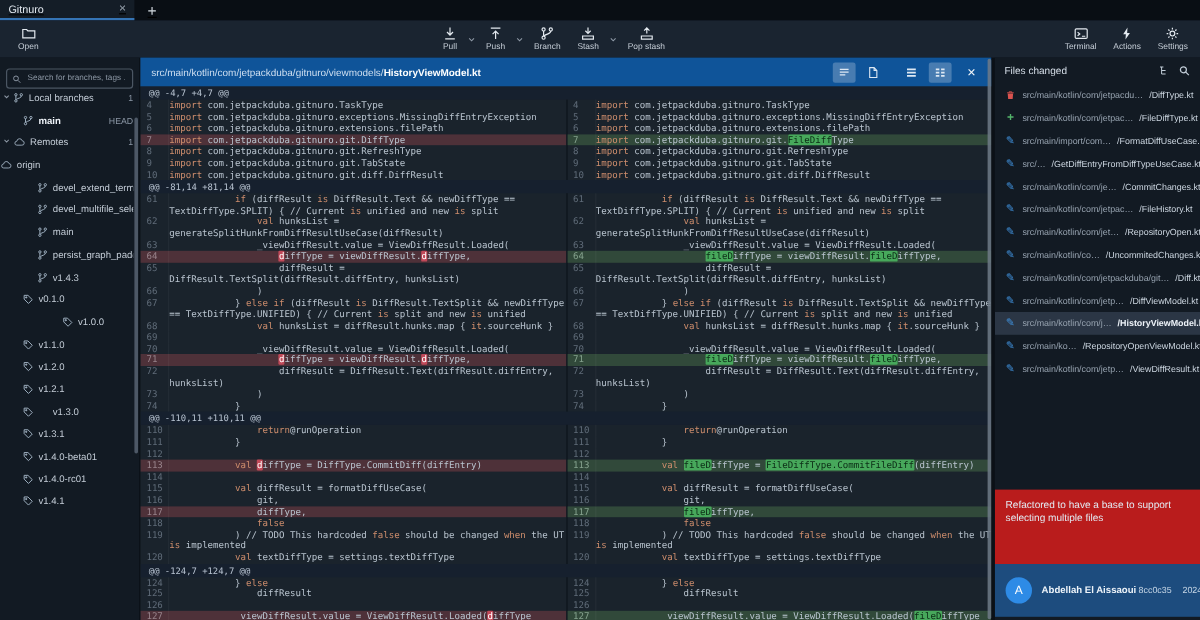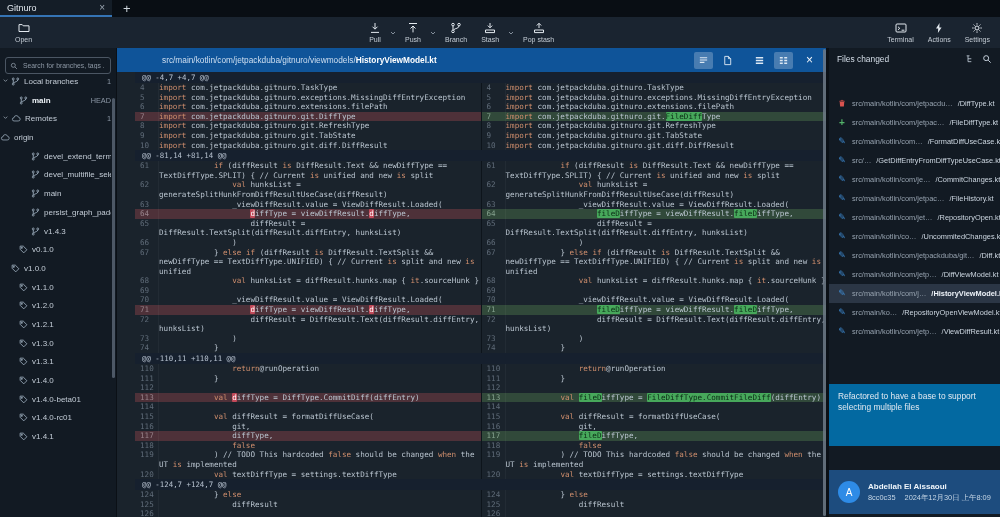--- a/index.html
+++ b/index.html
@@ -1,19 +1,19 @@
 <!DOCTYPE html>
 <html><head>
 <meta charset="utf-8">
 <style>
   html,body{margin:0;padding:0;}
   body{width:1000px;height:517px;background:#0b1016;font-family:"Liberation Sans",sans-serif;overflow:hidden;position:relative;-webkit-font-smoothing:antialiased;}
   svg{display:block;}
   
-  .tabbar{height:17px;background:#090e14;display:flex;align-items:stretch;}
+  .tabbar{height:17px;background:#090e14;display:flex;align-items:stretch;text-decoration:underline;}
   .tab{width:112px;background:#141d27;border-bottom:2px solid #3574b5;display:flex;align-items:center;padding:0 7px;gap:4px;box-sizing:border-box;}
   .tab-title{color:#e2e8ef;font-size:9px;flex:1;white-space:nowrap;overflow:hidden;}
   .tab-close{color:#9aa5b1;font-size:10px;line-height:10px;cursor:default;}
   .tab-add{color:#cfd6dd;font-size:13px;display:flex;align-items:center;padding:0 11px;}
   
   .toolbar{height:31px;background:#1a2430;position:relative;}
   .tb-left{position:absolute;left:8px;top:0;height:31px;display:flex;align-items:center;}
   .tb-center{position:absolute;left:362px;top:0;height:31px;display:flex;align-items:center;}
   .tb-right{position:absolute;right:3px;top:0;height:31px;display:flex;align-items:center;}
   .tbtn{display:flex;flex-direction:column;align-items:center;justify-content:center;gap:2px;padding:0 7px;color:#e3e9ef;}
@@ -30,59 +30,59 @@
   .trow{height:18.7px;display:flex;font-size:8px;color:#c3ccd6;padding-right:5px;white-space:nowrap;overflow:hidden;}
   .trow .chevron{width:11px;color:#8d98a5;flex:none;display:flex;justify-content:center;}
   .trow .ric{flex:none;color:#9fb0c0;margin-right:4px;display:flex;}
   .trow .tlabel{overflow:hidden;text-overflow:clip;}
   .trow .tlabel.bold{color:#eef3f8;font-weight:bold;}
   .trow .count{margin-left:auto;color:#8b97a5;font-size:7.3px;padding-left:3px;}
   .sb-scroll{position:absolute;right:1px;top:50px;width:3px;height:280px;background:#4d5866;border-radius:2px;}
   
   .diffpanel{width:709px;flex:none;margin-left:1px;background:#1a232c;display:flex;flex-direction:column;position:relative;}
   .diffheader{height:24px;flex:none;background:#0f5499;display:flex;align-items:center;padding:0 9px;gap:5px;}
-  .diffpath{flex:1;font-size:8.3px;color:#cfdff1;white-space:nowrap;overflow:hidden;margin-left:36px;}
+  .diffpath{flex:1;font-size:8.3px;color:#cfdff1;white-space:nowrap;overflow:hidden;}
   .diffpath b{color:#ffffff;}
   .dh-btn{width:19px;height:17px;border-radius:2px;display:flex;align-items:center;justify-content:center;color:#dde8f3;}
   .dh-btn.sel{background:rgba(255,255,255,.24);}
   .dh-close{color:#f2f6fa;font-size:12px;padding:0 4px 0 8px;}
-  .diffbody{flex:1;overflow:hidden;font-family:"DejaVu Sans Mono",monospace;font-size:7.6px;line-height:9.6px;color:#b9c4cf;position:relative;margin-left:18px;}
+  .diffbody{flex:1;overflow:hidden;font-family:"DejaVu Sans Mono",monospace;font-size:7.6px;line-height:9.6px;color:#b9c4cf;position:relative;}
   .hunkheader{height:11px;line-height:11px;background:#16202e;color:#b8c3d1;font-size:7.4px;padding-left:7px;}
   .hunkrow{display:flex;}
   .pane{width:50%;box-sizing:border-box;display:flex;flex-direction:column;}
   .pane.rightp{border-left:1px solid #0d141b;}
   .cline{display:flex;min-height:9.6px;}
   .gut{flex:0 0 24px;box-sizing:border-box;padding-left:5px;color:#5f6b78;border-right:1px solid rgba(255,255,255,.04);}
   .code{flex:1;min-width:0;white-space:pre-wrap;overflow-wrap:break-word;}
   .cline.removed{background:#4e3139;}
   .cline.removed .gut{color:#97828a;}
   .cline.added{background:#31493a;}
   .cline.added .gut{color:#84a18d;}
   .whl-r{background:#c14959;color:#ffffff;border-radius:1px;}
   .whl-a{background:#47a85b;color:#0b2b15;border-radius:1px;}
   .kw{color:#cf8e6d;}
   .diff-scroll{position:absolute;right:0;top:1px;bottom:1px;width:3px;background:#6f7a87;opacity:.85;border-radius:2px;}
   
-  .rightpanel{width:171px;flex:none;margin-left:3px;background:#121a23;display:flex;flex-direction:column;overflow:hidden;gap:24px;}
+  .rightpanel{width:171px;flex:none;margin-left:3px;background:#121a23;display:flex;flex-direction:column;overflow:hidden;}
   .fp-header{height:22px;flex:none;display:flex;align-items:center;gap:7px;padding:0 8px;}
   .fp-title{flex:1;font-size:8.4px;color:#d6dfe9;}
   .fp-ic{color:#c2cdd8;display:flex;}
   .filelist{flex:1;overflow:hidden;}
   .filerow{height:19px;display:flex;align-items:center;gap:5px;padding:0 8px;font-size:7.4px;color:#96a2af;white-space:nowrap;overflow:hidden;}
   .filerow.sel{background:#2b3645;}
   .filerow .fname{color:#ccd6e0;}
   .filerow.sel .fname{color:#eef3f9;font-weight:bold;}
   .st{flex:none;width:10px;display:flex;justify-content:center;align-items:center;}
   .st-del{color:#d9534f;}
   .st-add{color:#53b36a;font-size:10px;font-weight:bold;line-height:10px;}
   .st-mod{color:#3f8fd9;font-size:9px;line-height:9px;}
-  .commitmsg{flex:none;height:62px;box-sizing:border-box;background:#0369a1;padding:7px 9px;font-size:8.4px;line-height:11px;color:#e2e9f1;}
+  .commitmsg{flex:none;height:62px;box-sizing:border-box;background:#b91c1c;padding:7px 9px;font-size:8.4px;line-height:11px;color:#e2e9f1;}
   .authorbar{flex:none;height:44px;margin-bottom:3px;background:#1d4c7e;display:flex;align-items:center;gap:8px;padding:0 9px;box-sizing:border-box;}
   .avatar{width:22px;height:22px;border-radius:50%;background:#2e8be6;color:#fff;display:flex;align-items:center;justify-content:center;font-size:10px;flex:none;}
-  .a-col{display:flex;flex-direction:column;gap:2px;min-width:0;}
+  .a-col{display:flex;flex-direction:row;gap:2px;min-width:0;}
   .a-name{font-size:8px;font-weight:bold;color:#eef4fa;white-space:nowrap;}
   .a-meta{font-size:7.4px;color:#c6d6e6;display:flex;gap:9px;white-space:nowrap;}
 </style>
 </head>
 <body>
 
 <div class="tabbar">
   <div class="tab">
     <span class="tab-title">Gitnuro</span>
     <span class="tab-close">×</span>
@@ -312,21 +312,21 @@
         </div>
         <div class="trow" style="padding-left: 19px;">
           <span class="ric">
             <svg width="9" height="9" viewBox="0 0 12 12" fill="none" stroke="currentColor" stroke-width="1.1">
               <path d="M1.5 1.5h4.2l4.8 4.8-4.2 4.2-4.8-4.8z"></path>
               <circle cx="3.8" cy="3.8" r=".7" fill="currentColor"></circle>
             </svg>
           </span>
           <span class="tlabel">v0.1.0</span>
         </div>
-        <div class="trow" style="padding-left: 11px;">
+        <div class="trow" style="padding-left: 21px; margin-left: 31px;">
           <span class="ric">
             <svg width="9" height="9" viewBox="0 0 12 12" fill="none" stroke="currentColor" stroke-width="1.1">
               <path d="M1.5 1.5h4.2l4.8 4.8-4.2 4.2-4.8-4.8z"></path>
               <circle cx="3.8" cy="3.8" r=".7" fill="currentColor"></circle>
             </svg>
           </span>
           <span class="tlabel">v1.0.0</span>
         </div>
         <div class="trow" style="padding-left: 19px;">
           <span class="ric">
@@ -348,46 +348,37 @@
         </div>
         <div class="trow" style="padding-left: 19px;">
           <span class="ric">
             <svg width="9" height="9" viewBox="0 0 12 12" fill="none" stroke="currentColor" stroke-width="1.1">
               <path d="M1.5 1.5h4.2l4.8 4.8-4.2 4.2-4.8-4.8z"></path>
               <circle cx="3.8" cy="3.8" r=".7" fill="currentColor"></circle>
             </svg>
           </span>
           <span class="tlabel">v1.2.1</span>
         </div>
+        <div class="trow" style="padding-left: 19px; gap: 12px;">
+          <span class="ric">
+            <svg width="9" height="9" viewBox="0 0 12 12" fill="none" stroke="currentColor" stroke-width="1.1">
+              <path d="M1.5 1.5h4.2l4.8 4.8-4.2 4.2-4.8-4.8z"></path>
+              <circle cx="3.8" cy="3.8" r=".7" fill="currentColor"></circle>
+            </svg>
+          </span>
+          <span class="tlabel">v1.3.0</span>
+        </div>
         <div class="trow" style="padding-left: 19px;">
           <span class="ric">
             <svg width="9" height="9" viewBox="0 0 12 12" fill="none" stroke="currentColor" stroke-width="1.1">
               <path d="M1.5 1.5h4.2l4.8 4.8-4.2 4.2-4.8-4.8z"></path>
               <circle cx="3.8" cy="3.8" r=".7" fill="currentColor"></circle>
             </svg>
           </span>
-          <span class="tlabel">v1.3.0</span>
-        </div>
-        <div class="trow" style="padding-left: 19px;">
-          <span class="ric">
-            <svg width="9" height="9" viewBox="0 0 12 12" fill="none" stroke="currentColor" stroke-width="1.1">
-              <path d="M1.5 1.5h4.2l4.8 4.8-4.2 4.2-4.8-4.8z"></path>
-              <circle cx="3.8" cy="3.8" r=".7" fill="currentColor"></circle>
-            </svg>
-          </span>
           <span class="tlabel">v1.3.1</span>
-        </div>
-        <div class="trow" style="padding-left: 19px;">
-          <span class="ric">
-            <svg width="9" height="9" viewBox="0 0 12 12" fill="none" stroke="currentColor" stroke-width="1.1">
-              <path d="M1.5 1.5h4.2l4.8 4.8-4.2 4.2-4.8-4.8z"></path>
-              <circle cx="3.8" cy="3.8" r=".7" fill="currentColor"></circle>
-            </svg>
-          </span>
-          <span class="tlabel">v1.4.0</span>
         </div>
         <div class="trow" style="padding-left: 19px;">
           <span class="ric">
             <svg width="9" height="9" viewBox="0 0 12 12" fill="none" stroke="currentColor" stroke-width="1.1">
               <path d="M1.5 1.5h4.2l4.8 4.8-4.2 4.2-4.8-4.8z"></path>
               <circle cx="3.8" cy="3.8" r=".7" fill="currentColor"></circle>
             </svg>
           </span>
           <span class="tlabel">v1.4.0-beta01</span>
         </div>
@@ -793,21 +784,21 @@
           <span class="fprefix">src/main/kotlin/com/jetpacdu…</span>
           <span class="fname">/DiffType.kt</span>
         </div>
         <div class="filerow">
           <span class="st st-add">+</span>
           <span class="fprefix">src/main/kotlin/com/jetpac…</span>
           <span class="fname">/FileDiffType.kt</span>
         </div>
         <div class="filerow">
           <span class="st st-mod">✎</span>
-          <span class="fprefix">src/main/kotlin/com…</span>
+          <span class="fprefix">src/main/import/com…</span>
           <span class="fname">/FormatDiffUseCase.kt</span>
         </div>
         <div class="filerow">
           <span class="st st-mod">✎</span>
           <span class="fprefix">src/…</span>
           <span class="fname">/GetDiffEntryFromDiffTypeUseCase.kt</span>
         </div>
         <div class="filerow">
           <span class="st st-mod">✎</span>
           <span class="fprefix">src/main/kotlin/com/je…</span>

